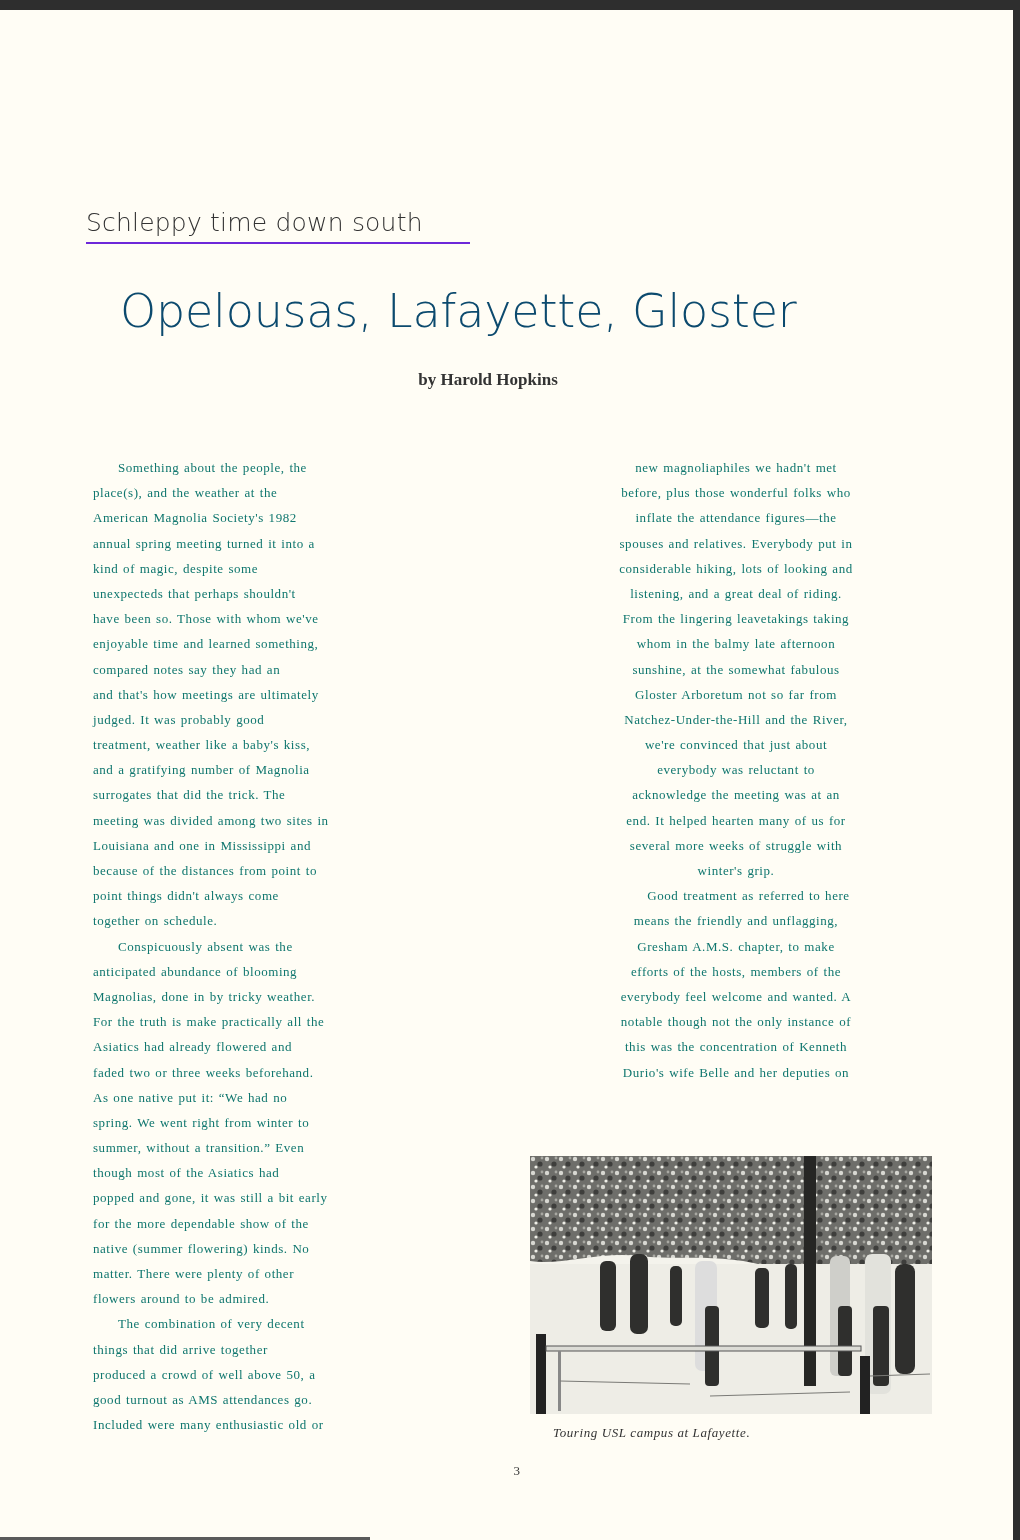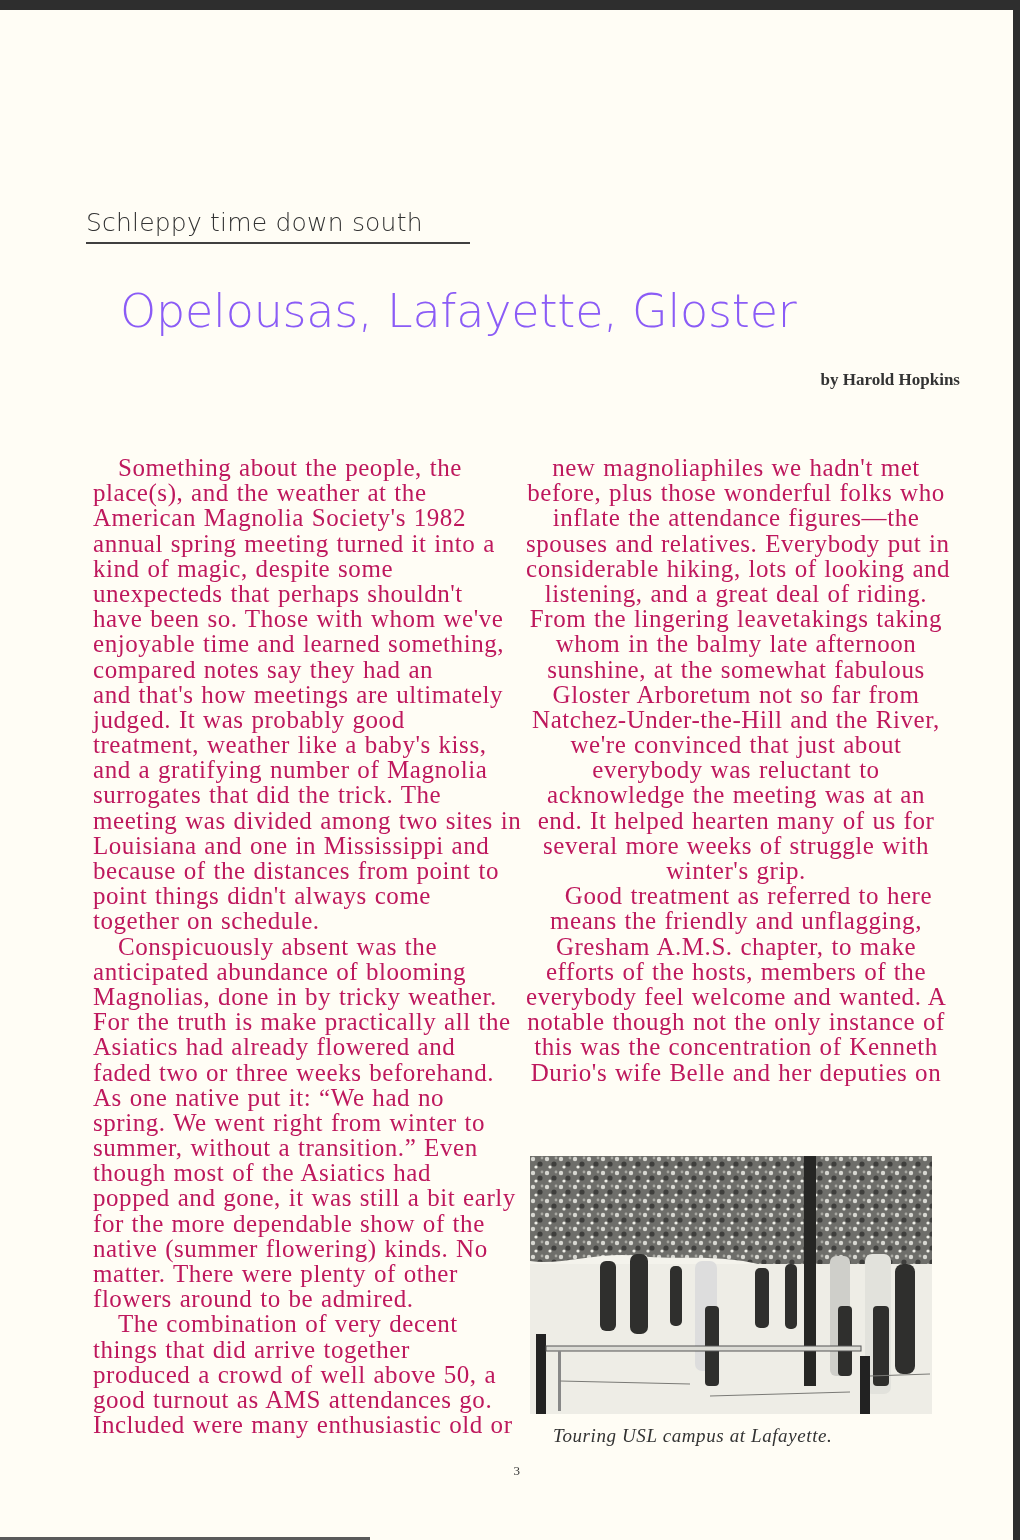--- a/index.html
+++ b/index.html
@@ -40,57 +40,57 @@
       position: absolute;
       left: 86px;
       top: 208px;
       width: 384px;
       font-family: "DejaVu Sans", "Liberation Sans", sans-serif;
       font-weight: 300;
       font-size: 25px;
       letter-spacing: 0.2px;
       color: #333;
       padding-bottom: 4px;
-      border-bottom: 2px solid #404040;
+      border-bottom: 2px solid #6d28d9;
       line-height: 30px;
       white-space: nowrap;
     }
     .headline {
       position: absolute;
       left: 120px;
       top: 283px;
       width: 780px;
       font-family: "DejaVu Sans", "Liberation Sans", sans-serif;
       font-weight: 300;
       font-size: 46px;
-      color: #8b5cf6;
+      color: #0c4a6e;
       line-height: 56px;
       white-space: nowrap;
       letter-spacing: -0.2px;
     }
     .byline {
       position: absolute;
       left: 0;
       width: 960px;
       top: 370px;
-      text-align: right;
+      text-align: center;
       font-family: "Liberation Serif", serif;
       font-weight: bold;
       font-size: 17px;
       color: #333;
-      padding-left: 0;
+      padding-left: 8px;
     }
     .byline span { display: inline-block; margin-left: 0; }
     .column {
       position: absolute;
       top: 455px;
       font-family: "Liberation Serif", "DejaVu Serif", serif;
-      font-size: 25px;
+      font-size: 13px;
       line-height: 25.2px;
-      color: #be185d;
+      color: #0f766e;
       letter-spacing: 0.55px;
       word-spacing: 1px;
     }
     .col-left { left: 93px; width: 410px; }
     .col-right { left: 526px; width: 420px; text-align: center; }
     .line {
       display: block;
       white-space: nowrap;
       height: 25.2px;
     }
@@ -104,21 +104,21 @@
       overflow: hidden;
       background: #c9c9c4;
     }
     .photo svg { display: block; }
     .caption {
       position: absolute;
       left: 553px;
       top: 1425px;
       font-family: "Liberation Serif", serif;
       font-style: italic;
-      font-size: 19px;
+      font-size: 13px;
       letter-spacing: 0.6px;
       color: #333;
       white-space: nowrap;
     }
     .page-number {
       position: absolute;
       left: 0;
       width: 520px;
       top: 1463px;
       text-align: right;

